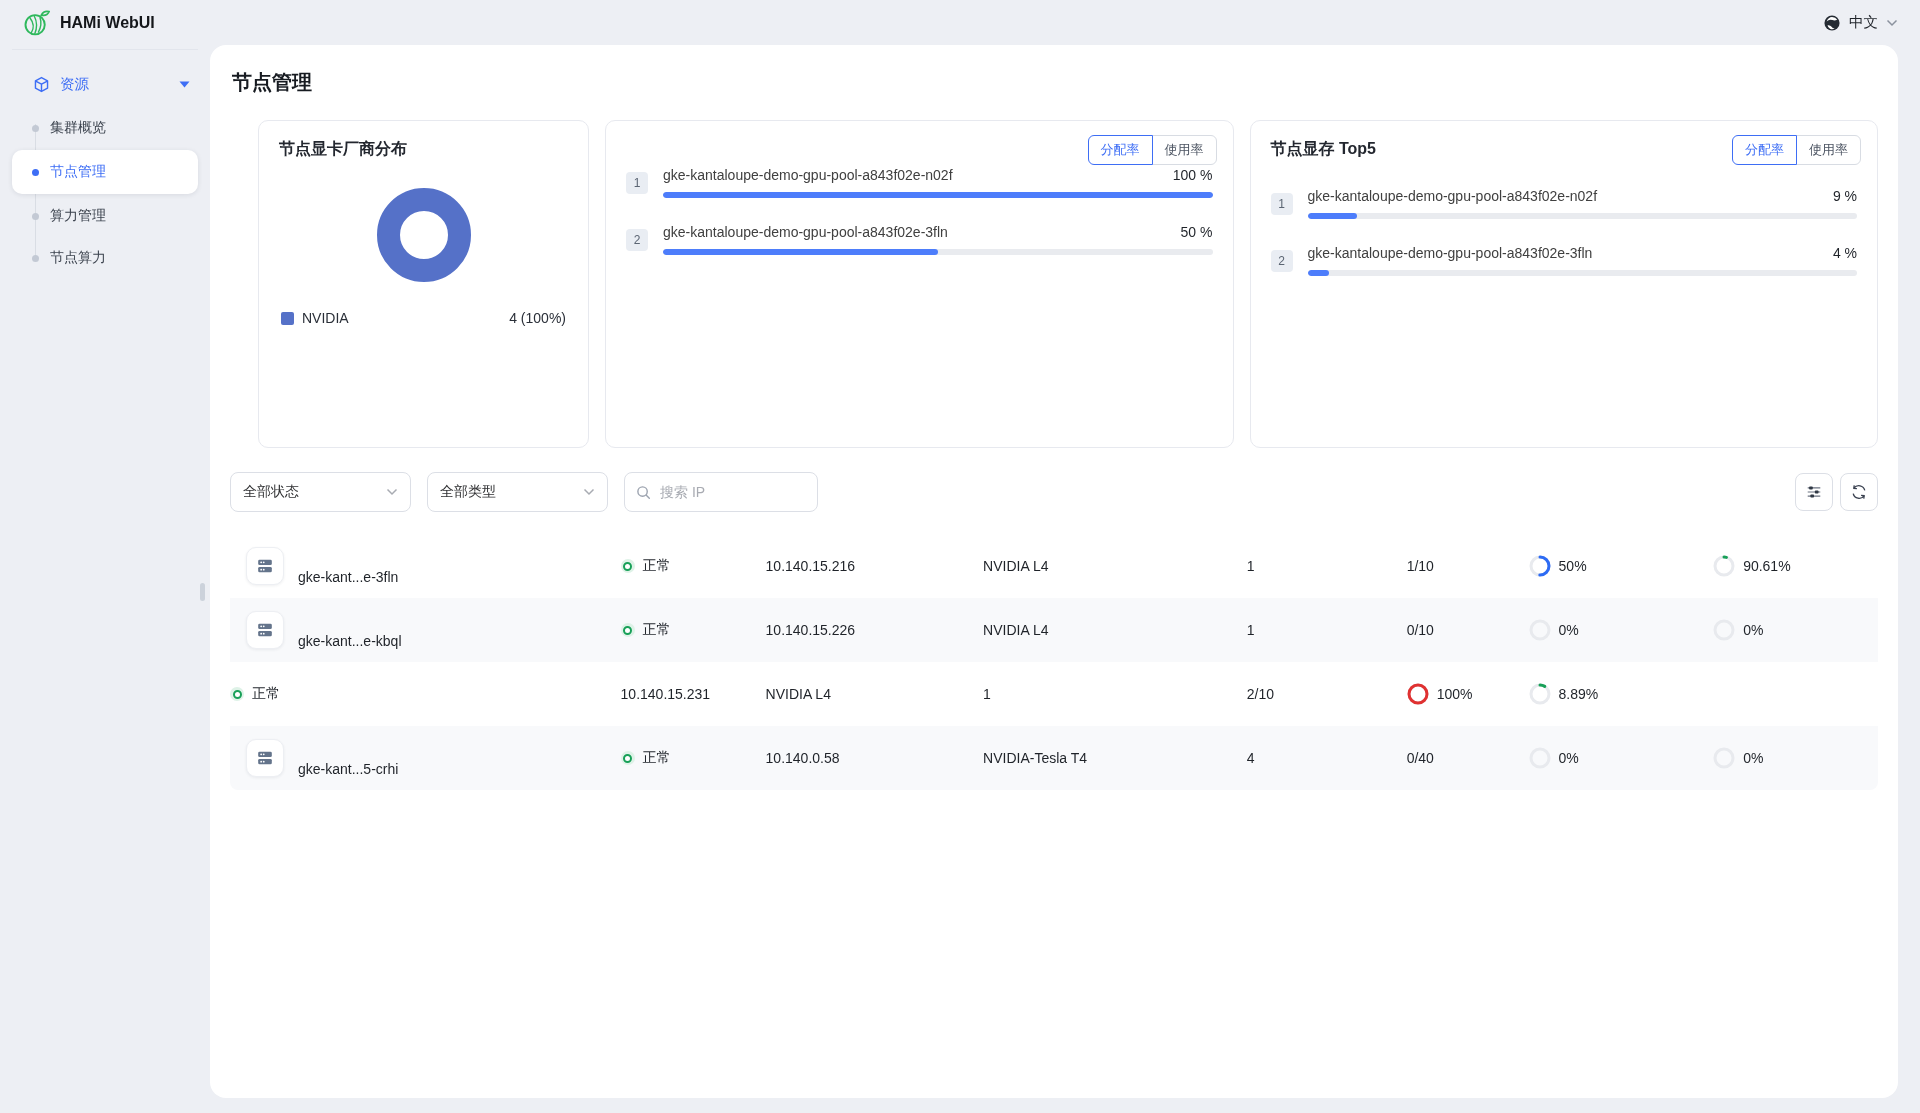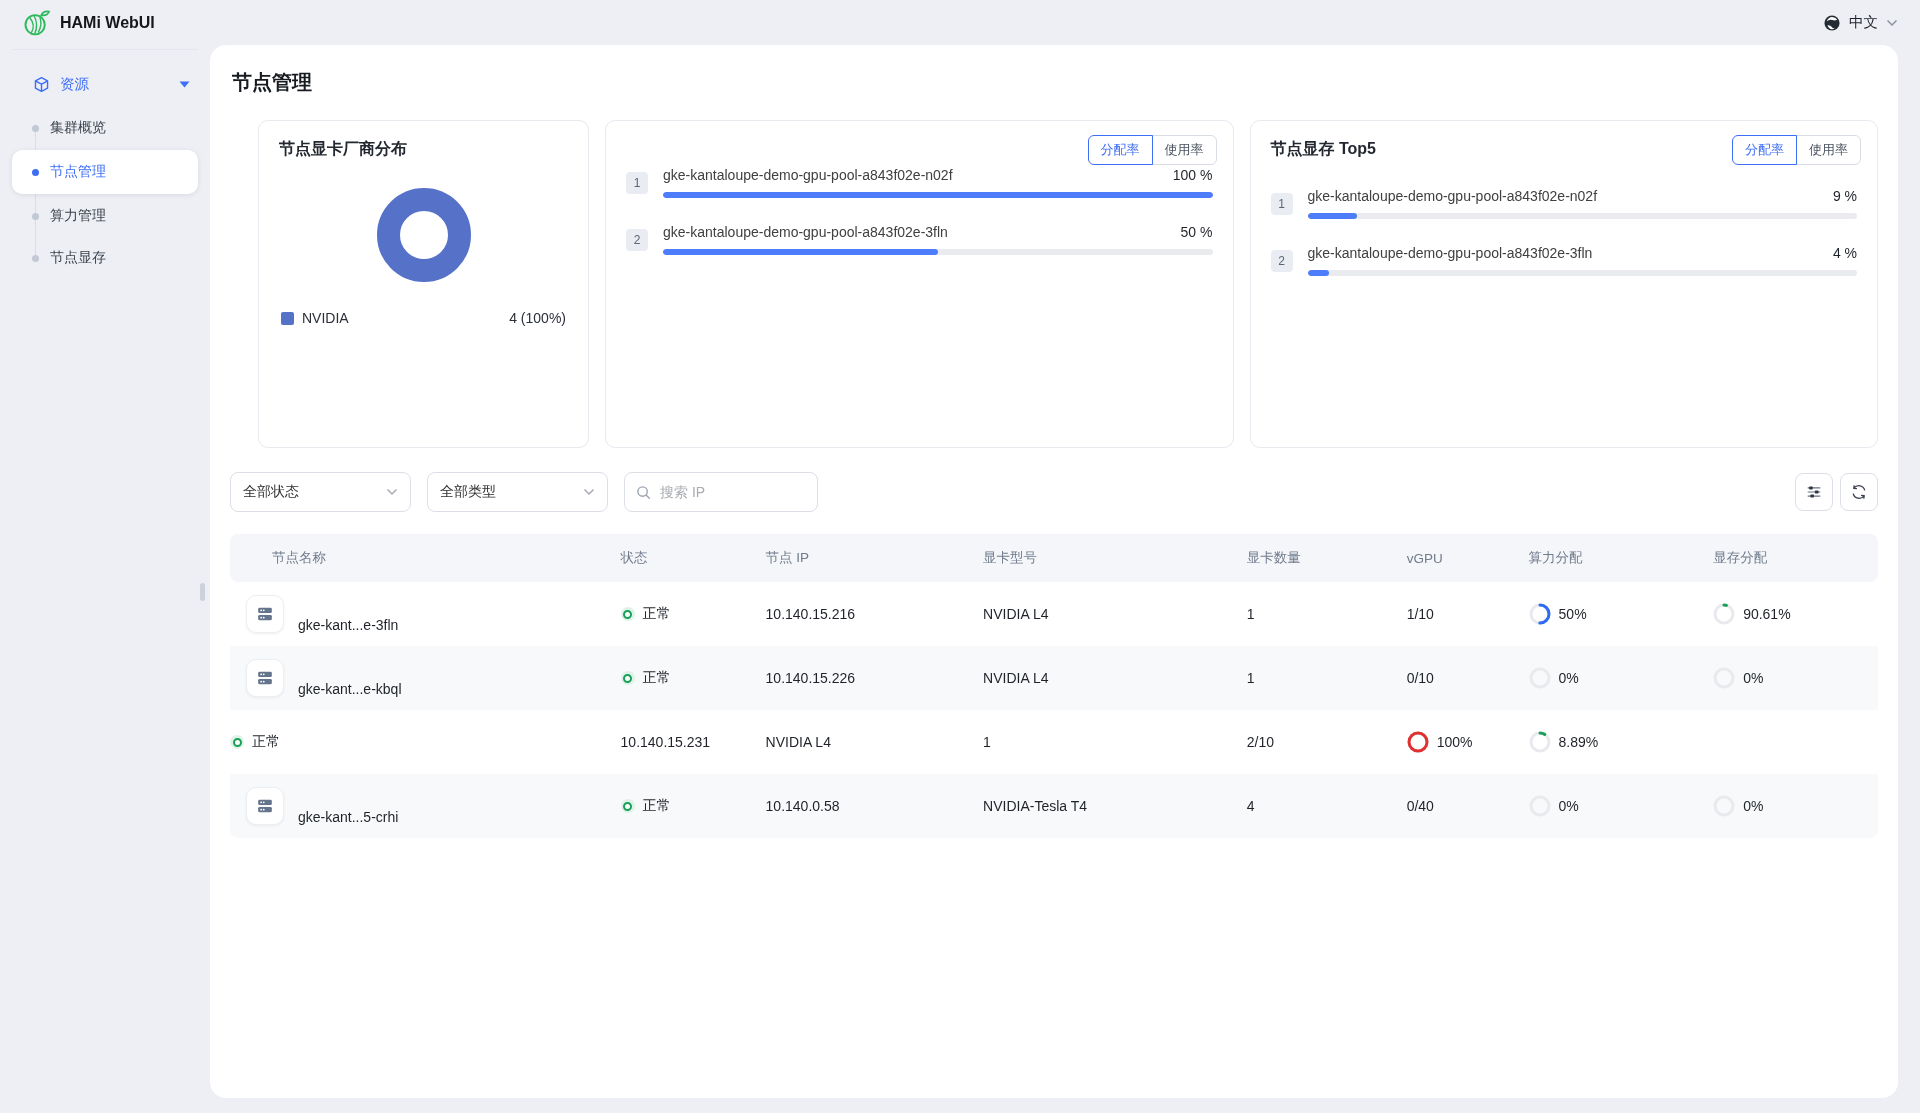--- a/index.html
+++ b/index.html
@@ -151,21 +151,21 @@
       <div class="menu-item active">
     <span class="dot"></span>
     <span>节点管理</span>
   </div>
       <div class="menu-item">
     <span class="dot"></span>
     <span>算力管理</span>
   </div>
       <div class="menu-item">
     <span class="dot"></span>
-    <span>节点显存</span>
+    <span>节点算力</span>
   </div>
     </div>
   <div class="resize-handle"></div>
 </div>
 
 <div class="panel">
   <div class="page-title">节点管理</div>
 
   <div class="cards">
 
@@ -292,30 +292,20 @@
             <path d="M4.7 2.6 4.3 6 7.7 6.3" stroke="#3a4150" stroke-width="1.5" fill="none"></path>
             <path d="M3.6 11.8 A6.7 6.7 0 0 0 15.6 14.2" stroke="#3a4150" stroke-width="1.5"></path>
             <path d="M15.3 17.4 15.7 14 12.3 13.7" stroke="#3a4150" stroke-width="1.5" fill="none"></path>
           </svg>
         </span>
       </button>
     </div>
   </div>
 
   <div class="table">
-    <div class="thead">
-      <div>节点名称</div>
-      <div>状态</div>
-      <div>节点 IP</div>
-      <div>显卡型号</div>
-      <div>显卡数量</div>
-      <div>vGPU</div>
-      <div>算力分配</div>
-      <div>显存分配</div>
-    </div>
     <div class="tbody">
         <div class="trow">
     <div class="cell-name">
       <span class="node-chip">
         <svg width="20" height="20" viewBox="0 0 22 22" fill="none">
           <rect x="3.5" y="4" width="15" height="6" rx="1.6" fill="#64748b"></rect>
           <rect x="3.5" y="12" width="15" height="6" rx="1.6" fill="#64748b"></rect>
           <circle cx="6.8" cy="7" r="1" fill="#fff"></circle>
                 <circle cx="9.6" cy="7" r="1" fill="#fff"></circle>
           <circle cx="6.8" cy="15" r="1" fill="#fff"></circle>

